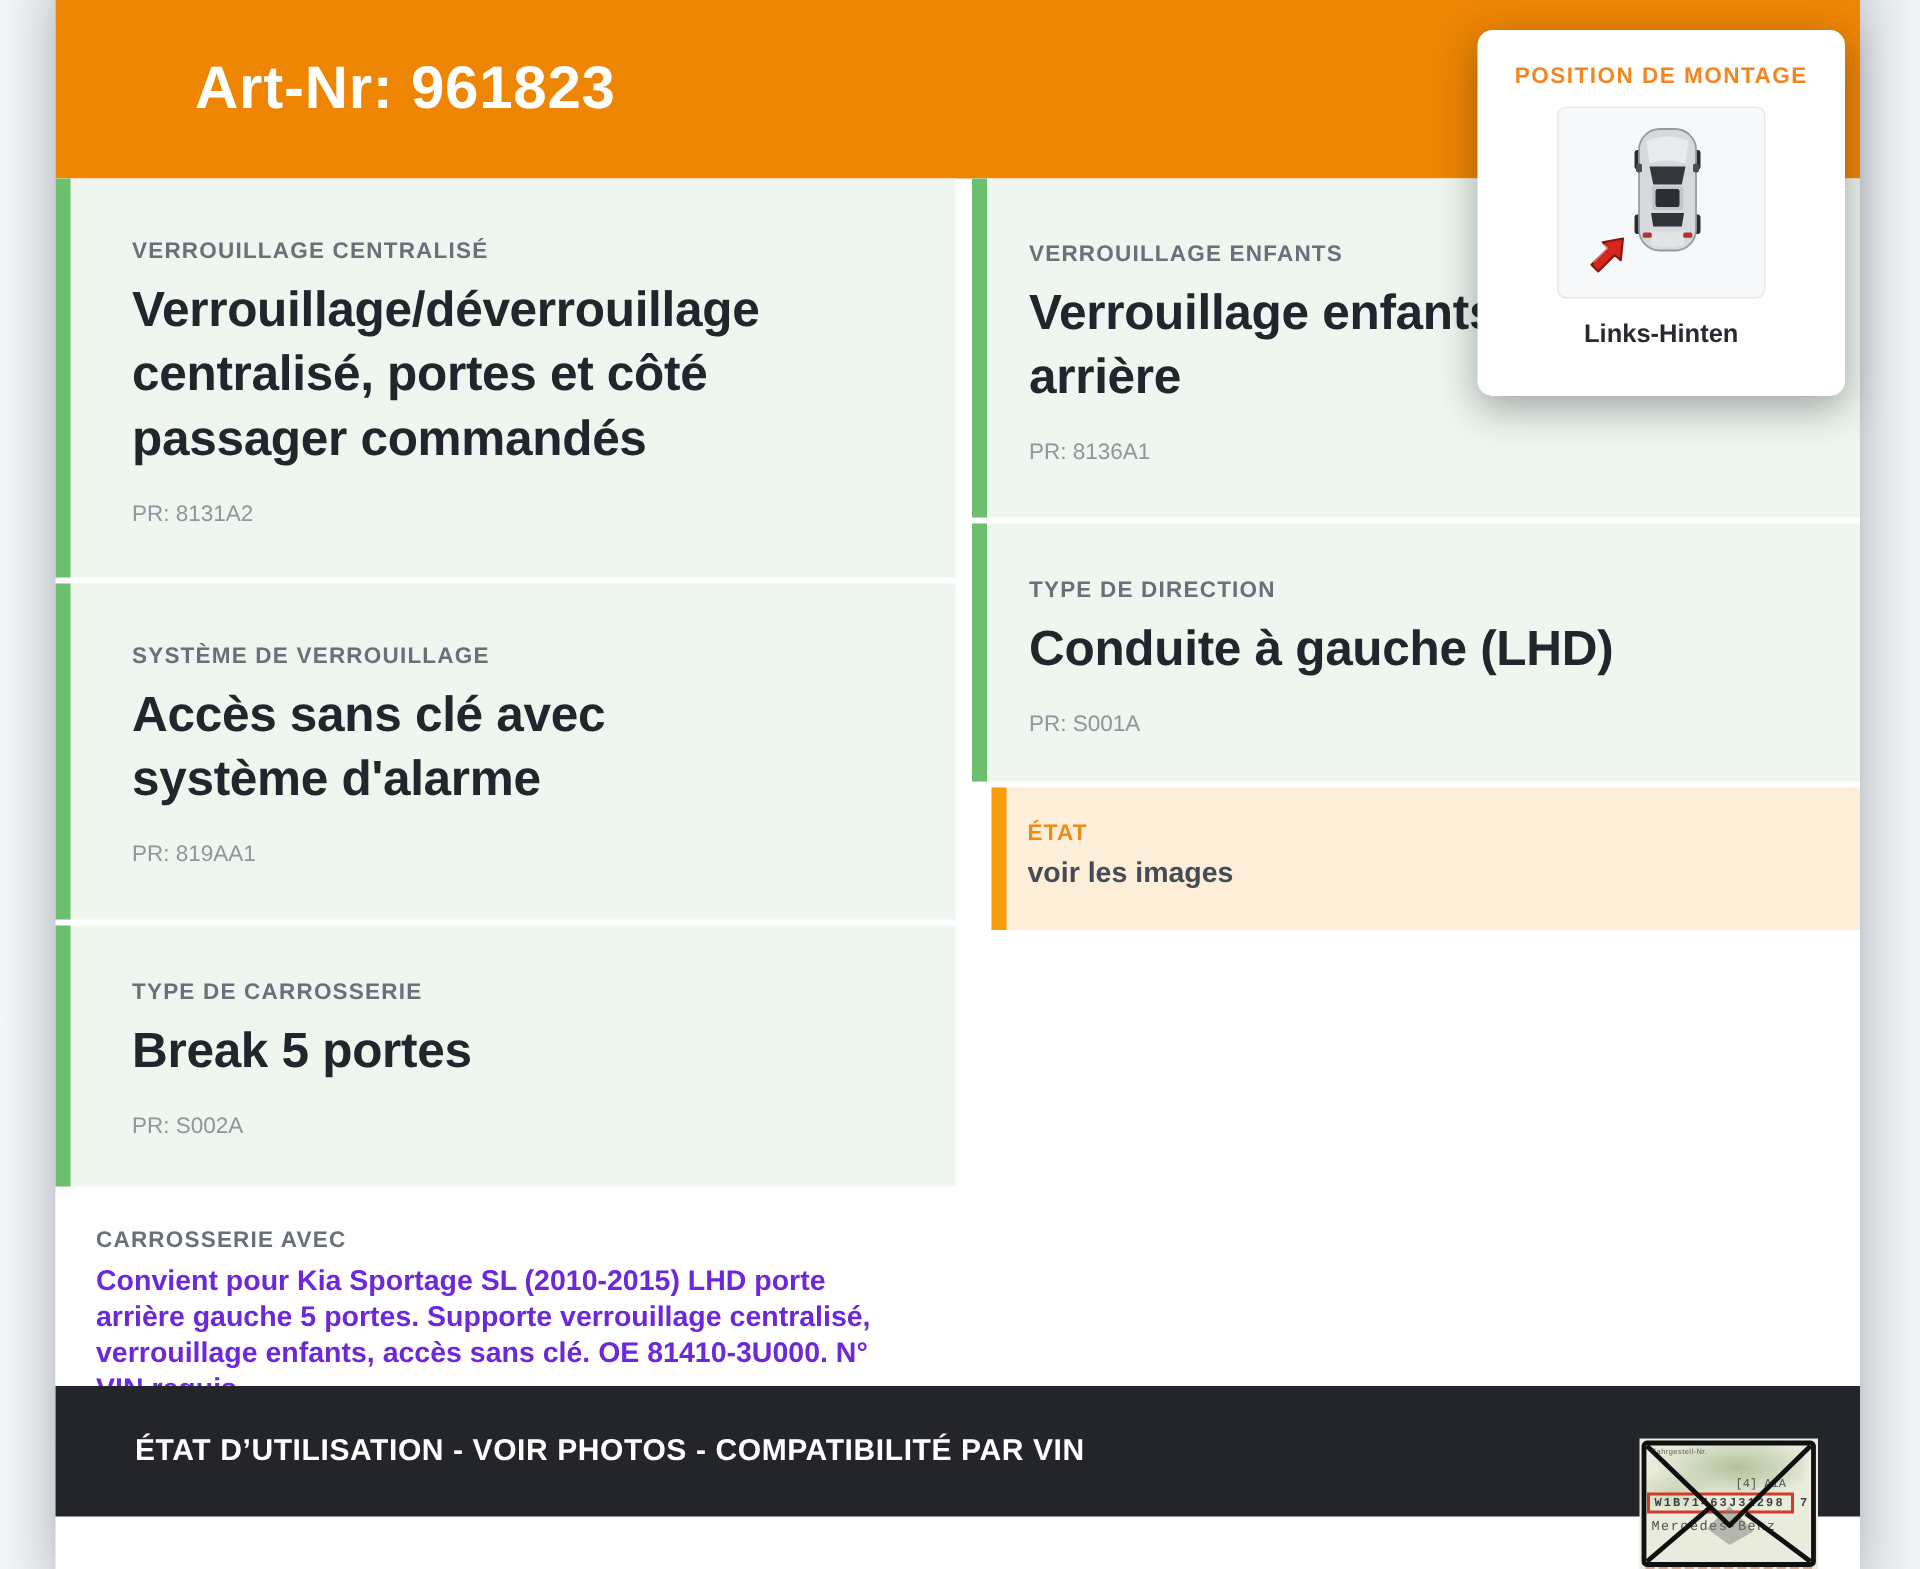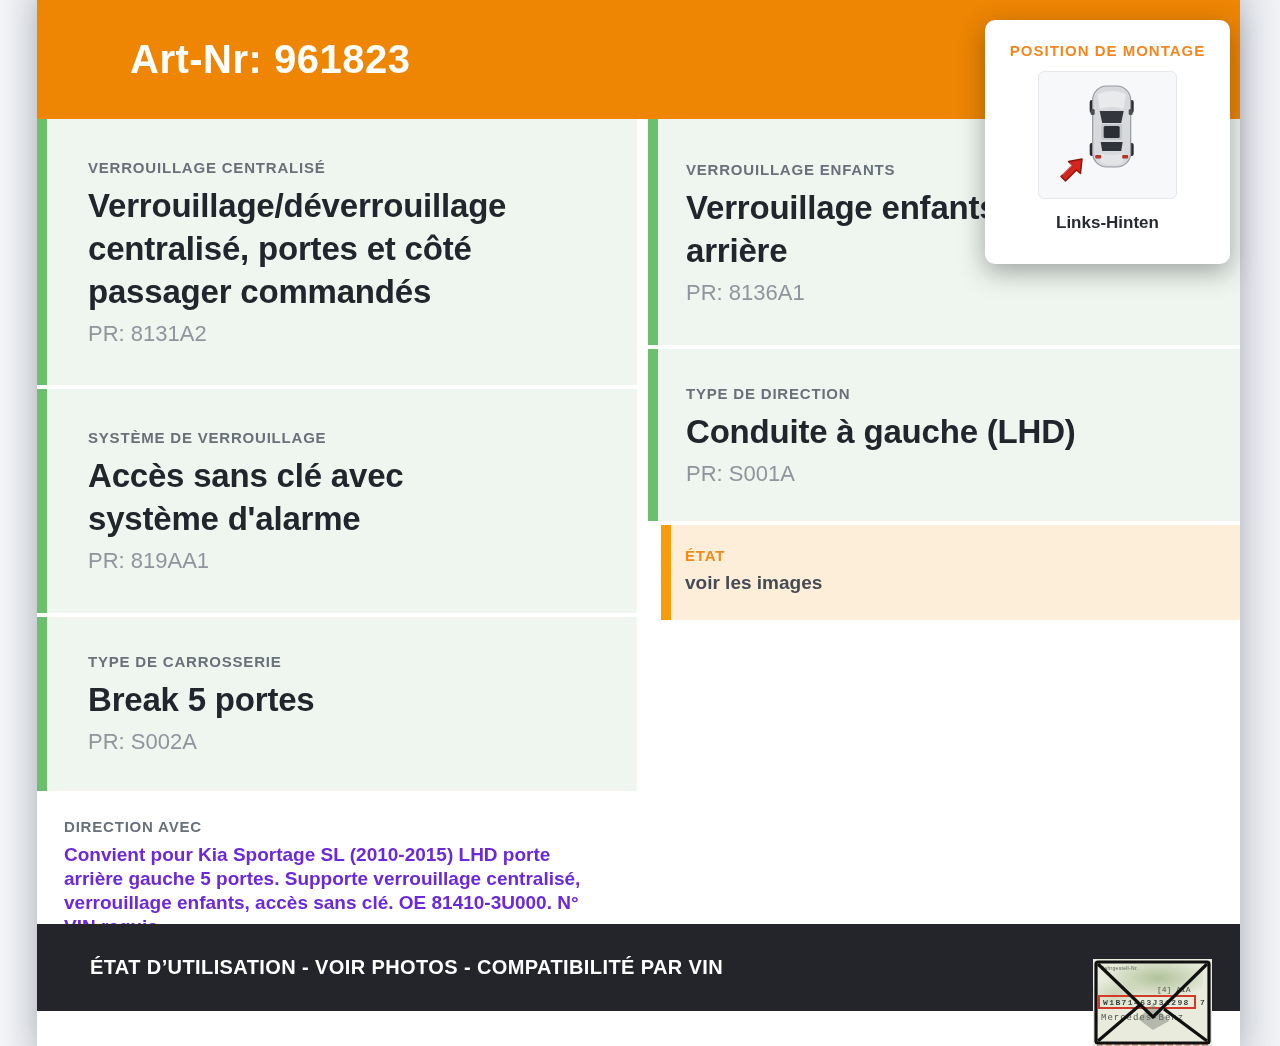--- a/index.html
+++ b/index.html
@@ -32,21 +32,21 @@
     padding:40px 30px 0 41px; overflow:hidden;
   }
   .col-right .card { padding-left:28px; }
   .card-label {
     font-size:15px; font-weight:bold; color:#68707a; letter-spacing:.8px;
   }
   .card-title {
     margin:9px 0 0; font-size:33px; font-weight:bold; color:#21262c;
     line-height:1.3; letter-spacing:-.2px;
   }
-  .card-pr { margin-top:7px; font-size:22px; color:#8f959d; }
+  .card-pr { margin-top:20px; font-size:15px; color:#8f959d; }
   .w505 { max-width:505px; }
   .w400 { max-width:400px; }
   .w430 { max-width:430px; }
 
   .etat-card {
     background:#fdeeda; border-left:10px solid #f89c0c;
     padding:22px 20px 0 14px;
     margin-left:13px;
   }
   .etat-label { color:#ee8c15; font-size:15px; font-weight:bold; letter-spacing:.8px; }
@@ -146,21 +146,21 @@
         <div class="card-pr">PR: 819AA1</div>
       </section>
 
       <section class="card" style="height:174px; padding-top:36px">
         <div class="card-label">TYPE DE CARROSSERIE</div>
         <h2 class="card-title">Break 5 portes</h2>
         <div class="card-pr">PR: S002A</div>
       </section>
 
       <section class="compat-card" style="height:168px">
-        <div class="card-label">DIRECTION AVEC</div>
+        <div class="card-label">CARROSSERIE AVEC</div>
         <p class="compat-text" style="margin-bottom:0">Convient pour Kia Sportage SL (2010-2015) LHD porte arrière gauche 5 portes. Supporte verrouillage centralisé, verrouillage enfants, accès sans clé. OE 81410-3U000. N° VIN requis.</p>
       </section>
     </div>
 
     <div class="col col-right">
       <section class="card" style="height:226px; padding-top:42px">
         <div class="card-label">VERROUILLAGE ENFANTS</div>
         <h2 class="card-title w430">Verrouillage enfants porte arrière</h2>
         <div class="card-pr">PR: 8136A1</div>
       </section>

